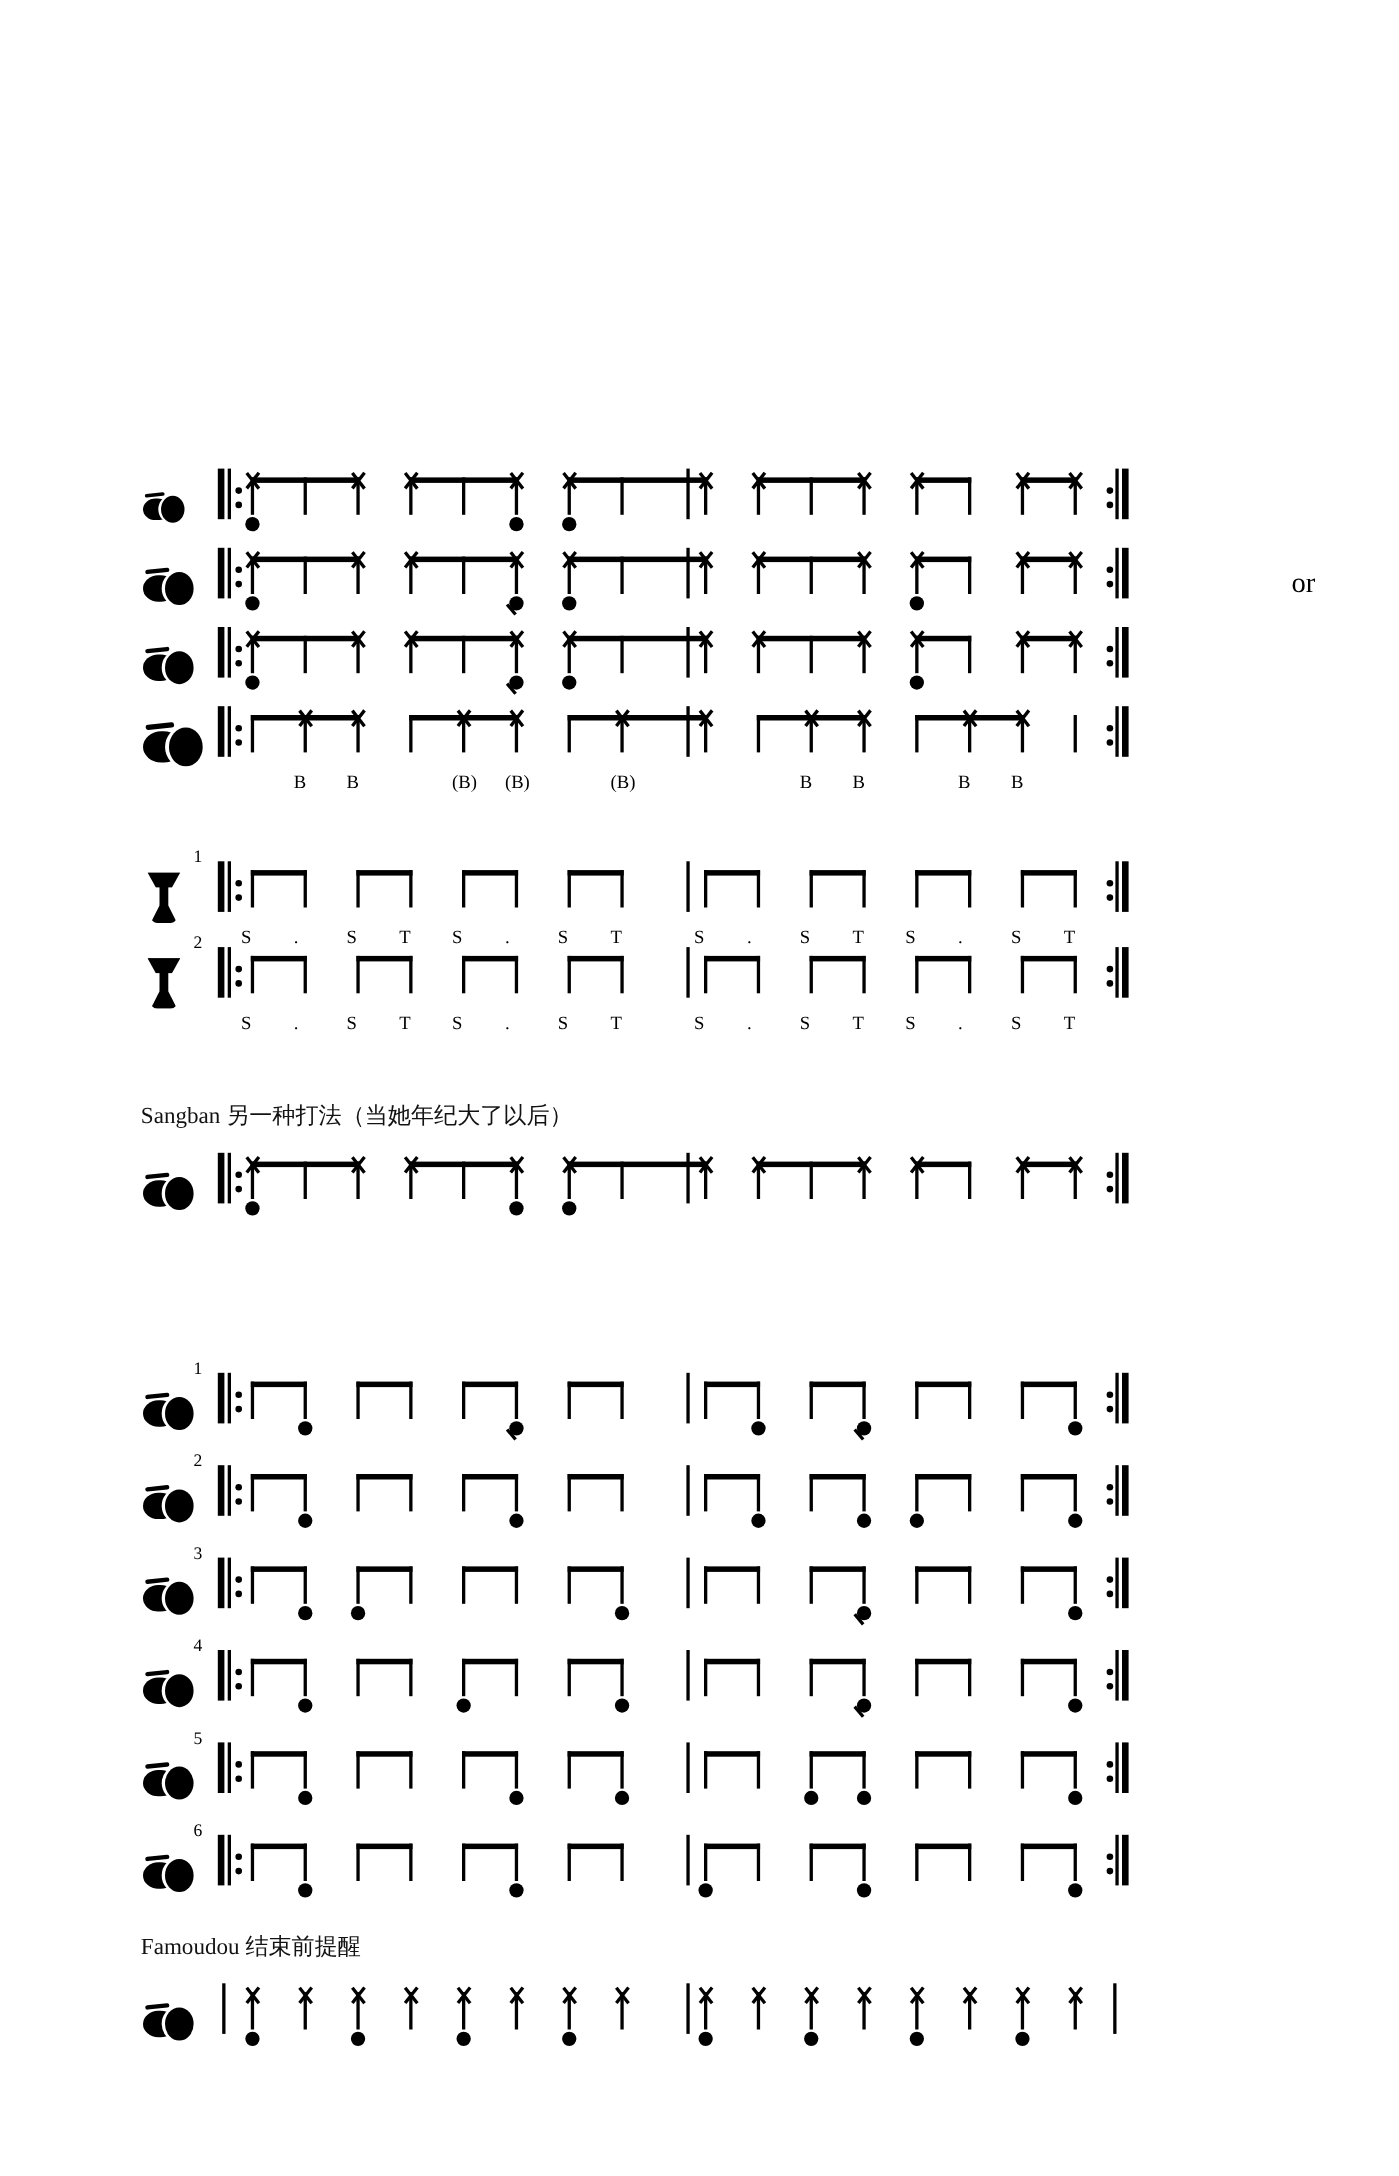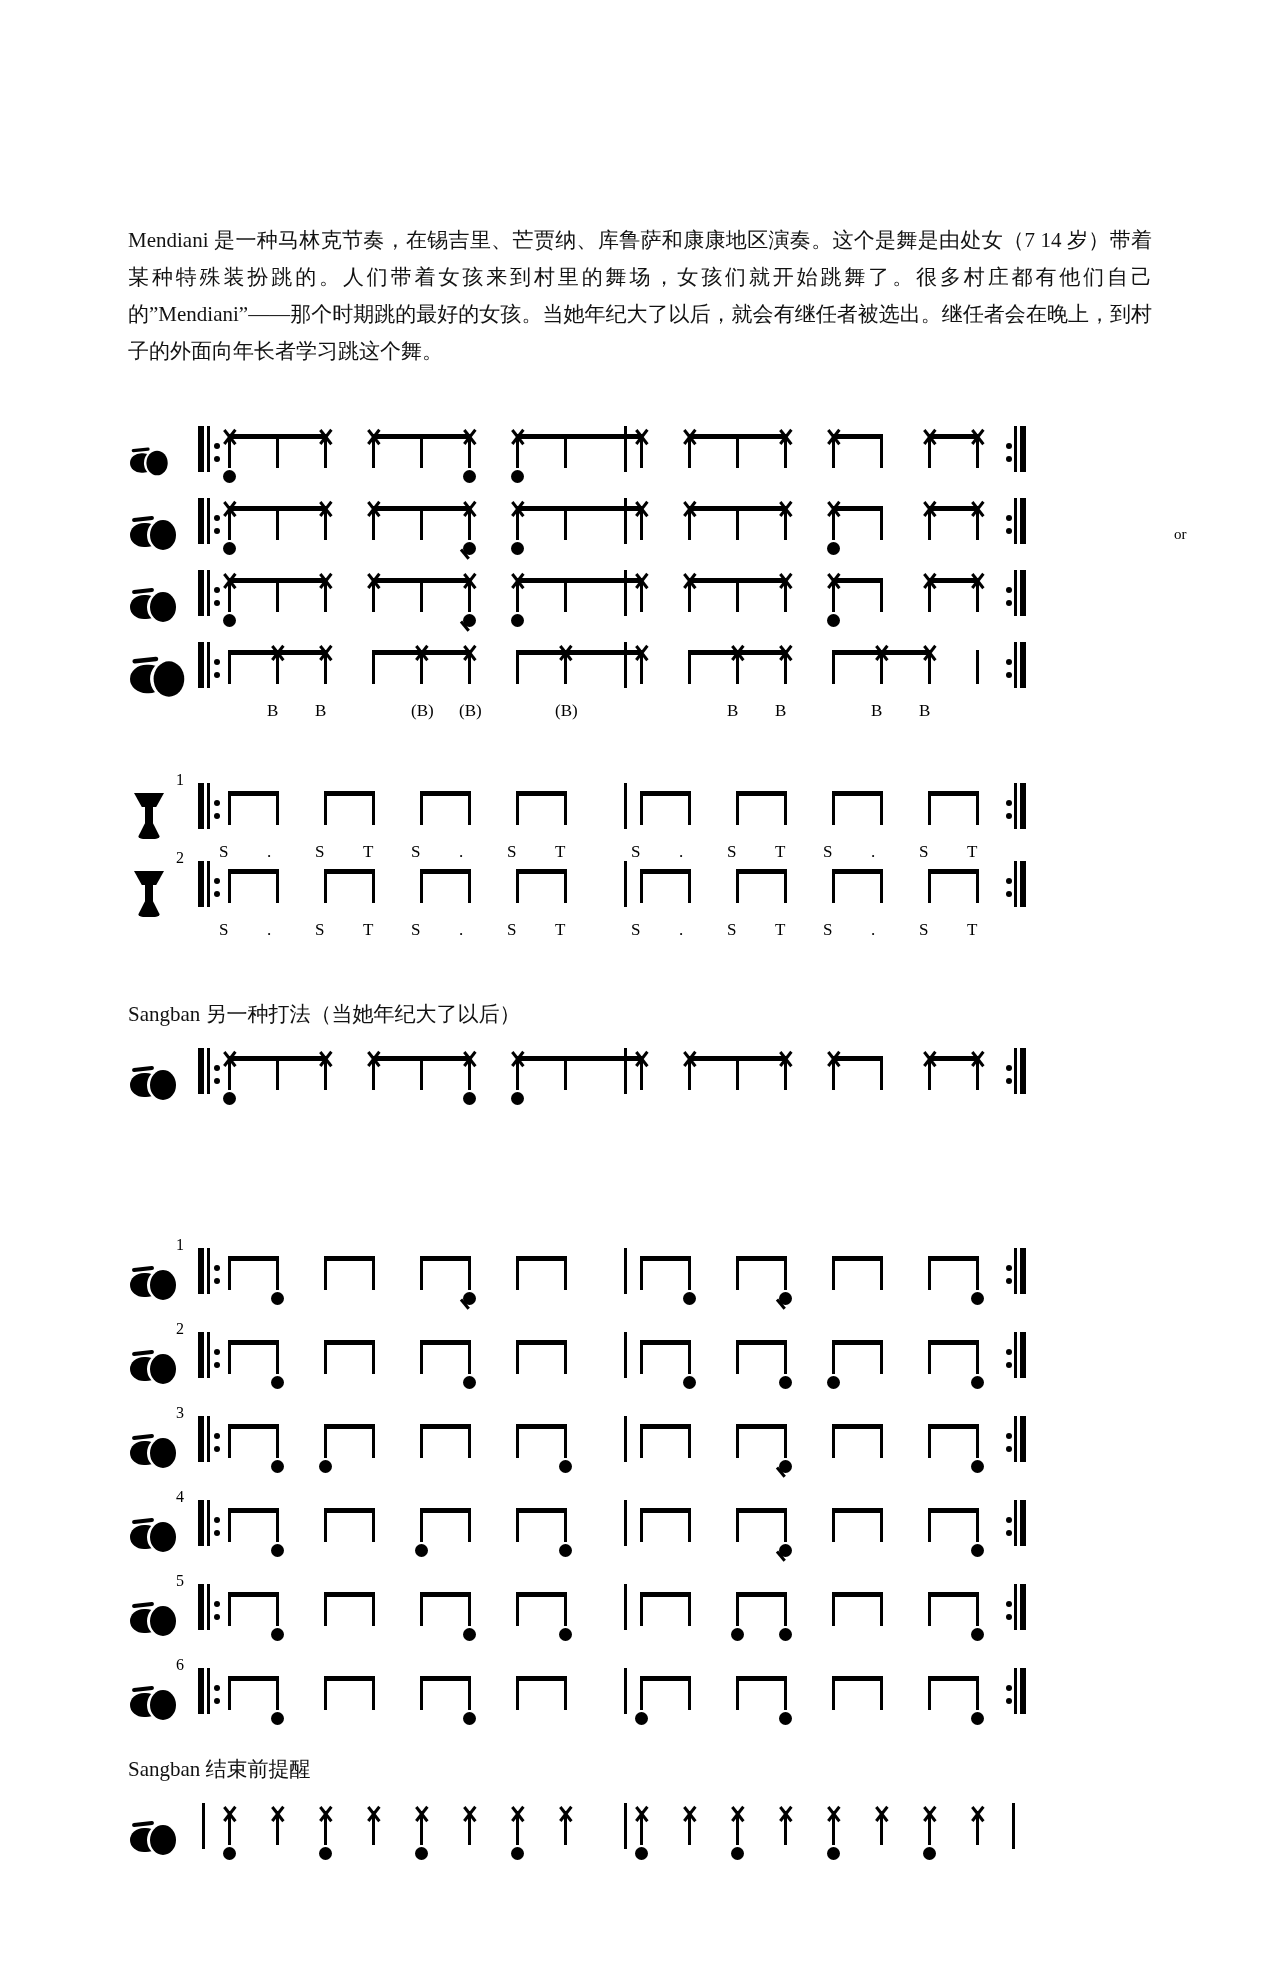--- a/index.html
+++ b/index.html
@@ -6,21 +6,21 @@
   body{width:1272px;height:1978px;position:relative;font-family:"Liberation Serif",serif;color:#000;}
   .page{position:relative;width:1272px;height:1978px;background:#fff;overflow:hidden;}
 
   .title{position:absolute;left:128px;top:58px;font-family:"Liberation Serif",serif;
          font-size:52px;font-weight:400;letter-spacing:1px;color:#0a0a0a;}
 
   .para{position:absolute;left:128px;top:222px;width:1024px;
         font-family:"Liberation Serif",serif;font-size:21px;line-height:37px;
         text-align:justify;color:#121212;}
 
-  .or-label{position:absolute;left:1174px;top:515px;font-size:15px;font-family:"Liberation Serif",serif;margin-top:11px;}
+  .or-label{position:absolute;left:1174px;top:515px;font-size:26px;font-family:"Liberation Serif",serif;}
 
   .section-head{position:absolute;font-family:"Liberation Serif",serif;font-size:21px;color:#121212;white-space:nowrap;}
 
   
   .sys{position:absolute;}
 
   .icon-slot{position:absolute;width:56px;height:56px;}
 
   
   .drum{position:relative;width:46px;height:30px;}
@@ -59,21 +59,20 @@
   .dot.flag:after{content:"";position:absolute;left:-2px;top:6px;width:12px;height:3px;background:#000;
           transform:rotate(50deg);transform-origin:left center;}
   .lbl{position:absolute;font-family:"Liberation Serif",serif;font-size:17px;line-height:1;}
 </style>
 </head>
 <body>
 
 <div class="page">
 
 
-  <div class="para">Mendiani 是一种马林克节奏，在锡吉里、芒贾纳、库鲁萨和康康地区演奏。这个是舞是由处女（7  14 岁）带着某种特殊装扮跳的。人们带着女孩来到村里的舞场，女孩们就开始跳舞了。很多村庄都有他们自己的”Mendiani”——那个时期跳的最好的女孩。当她年纪大了以后，就会有继任者被选出。继任者会在晚上，到村子的外面向年长者学习跳这个舞。</div>
 
   <div class="or-label">or</div>
 
   <div class="sys" id="g1" style="left:128px;top:418px;width:1020px;">
       <div style="position: absolute; left: 0px; top: 0px; width: 1020px; height: 86px;">
         <div class="icon-slot" style="position: absolute; left: 0px; top: 14px;">
           <div class="drum small" style="left: 2px; top: 16px; position: absolute;">
             <div class="stick"></div>
             <div class="body"></div>
             <div class="head"></div>
@@ -866,21 +865,21 @@
           <div class="repeat-dots" style="left: 0px; top: 10px;">
             <i></i>
             <i></i>
           </div>
           <div class="barline" style="left: 8px; top: 0px; height: 46px;"></div>
           <div class="barline thick" style="left: 14px; top: 0px; height: 46px;"></div>
         </div>
       </div>
     </div>
 
-  <div class="section-head" style="left:128px;top:1755px;">Sangban 结束前提醒</div>
+  <div class="section-head" style="left:128px;top:1755px;">Famoudou 结束前提醒</div>
 
   <div class="sys" id="g5" style="left:128px;top:1795px;width:1020px;">
       <div style="position: absolute; left: 0px; top: 0px; width: 1020px; height: 86px;">
         <div class="icon-slot" style="position: absolute; left: 0px; top: 14px;">
           <div class="drum" style="left: 2px; top: 16px; position: absolute;">
             <div class="stick"></div>
             <div class="body"></div>
             <div class="head"></div>
           </div>
         </div>

